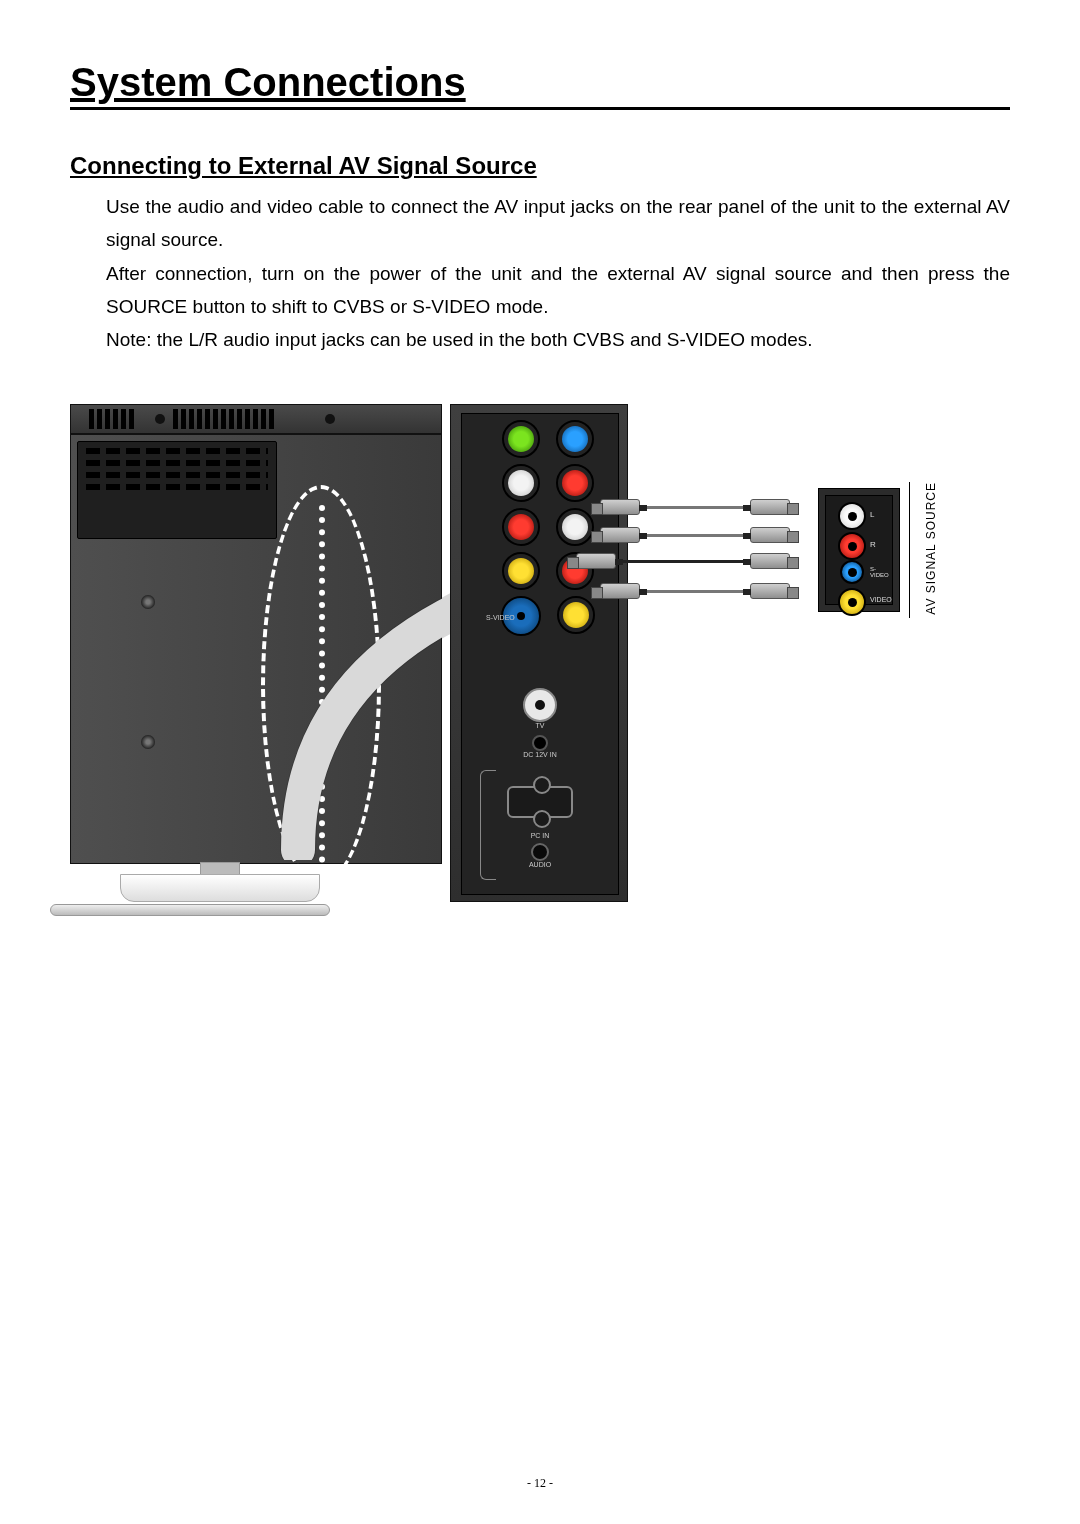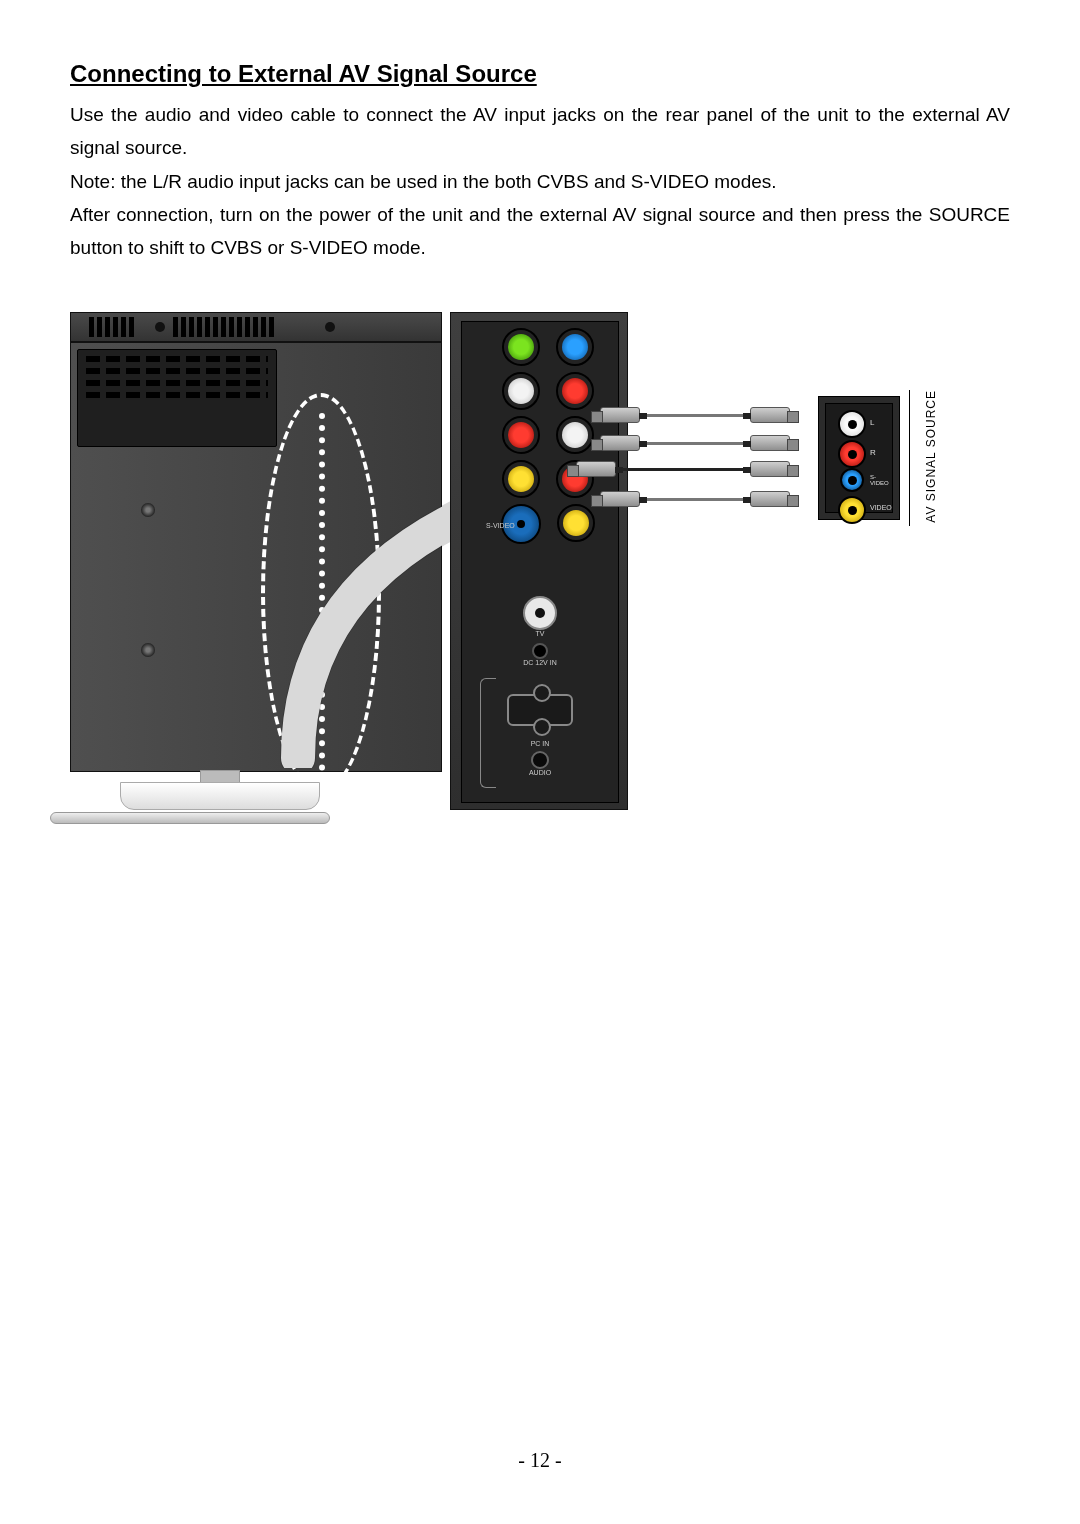--- a/index.html
+++ b/index.html
@@ -2,23 +2,23 @@
 <html><head>
 <meta charset="utf-8">
 <style>
   * { box-sizing: border-box; margin: 0; padding: 0; }
   html, body { width: 1080px; height: 1524px; background: #fff; font-family: Arial, Helvetica, sans-serif; color: #000; }
   .page { padding: 60px 70px 40px 70px; position: relative; height: 100%; }
   .h1 { font-size: 40px; font-weight: bold; text-decoration: underline; border-bottom: 3px solid #000; padding-bottom: 2px; margin-bottom: 42px; }
   .intro { margin-left: 40px; margin-bottom: 52px; }
   .intro p { font-size: 19px; line-height: 1.6; }
   .h2 { font-size: 24px; font-weight: bold; text-decoration: underline; margin-bottom: 10px; }
-  .body-text p { font-size: 19px; line-height: 1.75; text-align: justify; margin-bottom: 0; }
+  .body-text p { font-size: 19px; line-height: 1.75; text-align: justify; margin-bottom: 0; margin-left: 36px; }
   .figure { margin-top: 48px; position: relative; width: 940px; height: 560px; }
-  .page-num { position: absolute; bottom: 52px; left: 0; right: 0; text-align: center; font-size: 20px; font-family: "Times New Roman", serif; }
+  .page-num { position: absolute; bottom: 33px; left: 0; right: 0; text-align: center; font-size: 12px; font-family: "Times New Roman", serif; }
 
   
   .tv { position: absolute; left: 0; top: 0; width: 372px; height: 520px; }
   .tv-top { position: absolute; left: 0; top: 0; width: 372px; height: 30px; background: linear-gradient(#4a4a4a,#333); border: 1px solid #111; }
   .vents1 { position: absolute; top: 4px; left: 18px; width: 60px; height: 20px; display: flex; gap: 3px; }
   .vents1 span, .vents2 span { width: 5px; background: #000; height: 20px; display: block; }
   .dot-top { position: absolute; top: 9px; left: 84px; width: 10px; height: 10px; background:#111; border-radius:50%; }
   .vents2 { position: absolute; top: 4px; left: 102px; width: 140px; height: 20px; display: flex; gap: 3px; }
   .dot-top2 { position: absolute; top: 9px; left: 254px; width: 10px; height: 10px; background:#111; border-radius:50%; }
   .tv-body { position: absolute; left: 0; top: 30px; width: 372px; height: 430px; background: linear-gradient(90deg,#4f4f4f,#3a3a3a); border:1px solid #111; }
@@ -91,28 +91,29 @@
   .src-lab { position:absolute; left:44px; font-size:8px; color:#ddd; }
   .src-border-label { position:absolute; right: 86px; top: 78px; font-size: 12px; letter-spacing:1px; transform: rotate(-90deg); transform-origin: right top; white-space:nowrap; }
   .src-rule { position:absolute; right: 100px; top: 78px; width:1px; height: 136px; background:#000; }
 
 </style>
 </head>
 <body>
 
 <div class="page">
 
+  <h1 class="h1">System Connections</h1>
 
 
   <h2 class="h2">Connecting to External AV Signal Source</h2>
 
   <div class="body-text">
     <p>Use the audio and video cable to connect the AV input jacks on the rear panel of the unit to the external AV signal source.</p>
+    <p>After connection, turn on the power of the unit and the external AV signal source and then press the SOURCE button to shift to CVBS or S-VIDEO mode.</p>
     <p>Note: the L/R audio input jacks can be used in the both CVBS and S-VIDEO modes.</p>
-    <p>After connection, turn on the power of the unit and the external AV signal source and then press the SOURCE button to shift to CVBS or S-VIDEO mode.</p>
   </div>
 
   <div class="figure">
 
     <div class="tv">
       <div class="tv-top">
         <div class="vents1">
             <span></span>
             <span></span>
             <span></span>

